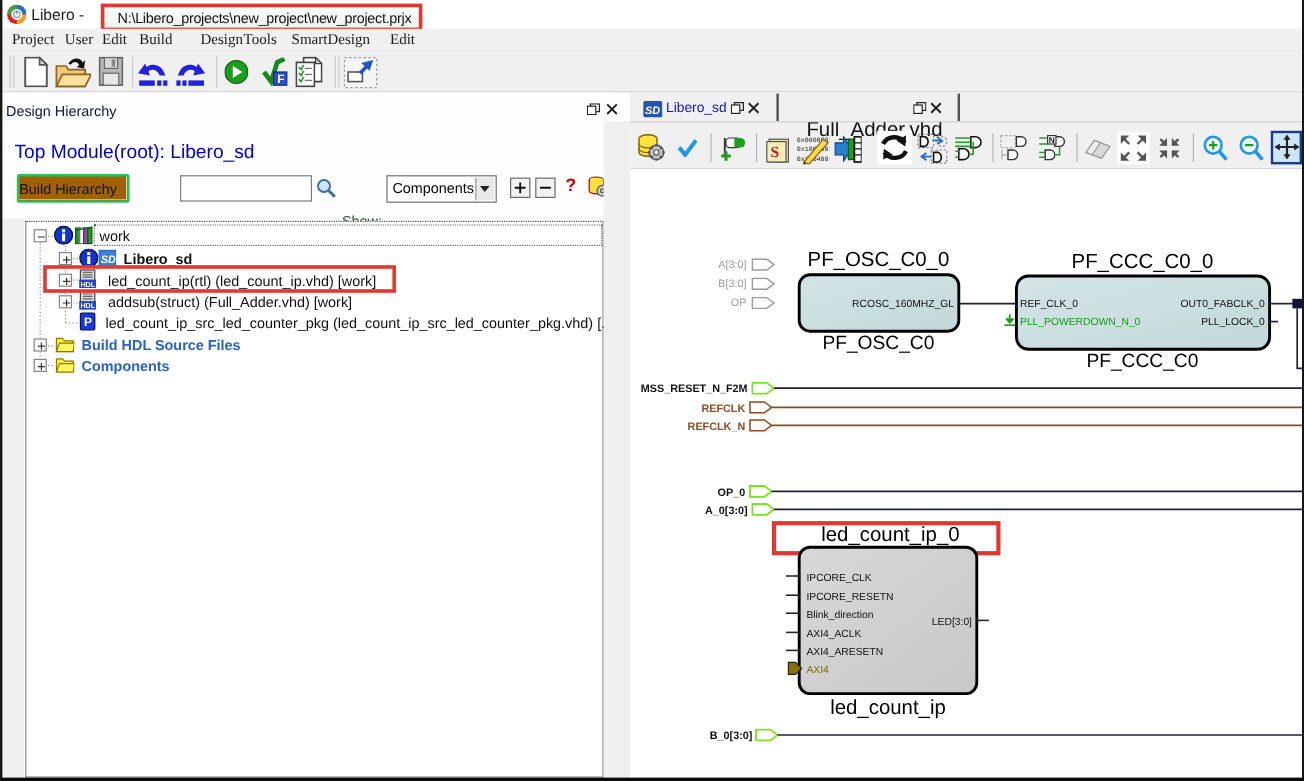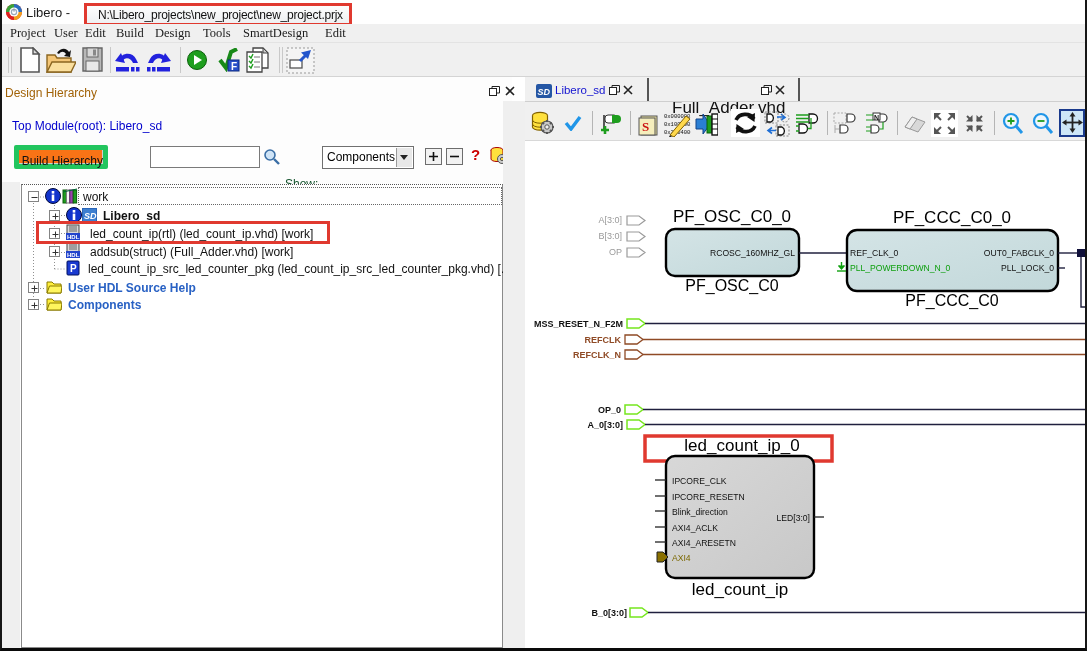--- a/index.html
+++ b/index.html
@@ -12,23 +12,23 @@
 #tb-text { left:24px; top:5px; font-size:13px; color:#1a1a1a; }
 #redpath { left:82px; top:3px; width:268px; height:23px; border:3px solid #e0392f; background:linear-gradient(#fdfdfd,#eef0f2); font-size:12px; letter-spacing:-0.24px; color:#111; padding:2px 6px 0 11px; white-space:nowrap; }
 
 #menubar { left:2px; top:24px; width:1083px; height:19px; background:#f0f0f0; font-size:12.5px; color:#1a1a1a; border-bottom:1px solid #e3e3e3; }
 #menubar span { position:absolute; top:2px;font-family:Liberation Serif, serif; }
 
 #maintoolbar { left:2px; top:43px; width:1083px; height:34px; background:#f0f0f0; border-bottom:1px solid #d4d4d4; }
 .sep1 { position:absolute; top:4px; width:1px; height:26px; background:#c9c9c9; }
 
 #leftpanel { left:2px; top:77px; width:510px; height:572px; background:#fdfdfd; }
-#dh-title { left:3px; top:9px; font-size:12px; color:#a16207; }
-#topmod { left:10px; top:42px; font-size:12px; color:#0000cc; }
-#buildbtn { left:12px; top:68px; width:94px; height:24px; background:#f97316; border:5px solid #22c55e; border-radius:2px; font-size:12px; color:#111; text-align:right; line-height:22px; box-shadow:inset -1px -1px 0 #cfcfcf; }
+#dh-title { left:3px; top:9px; font-size:12px; color:#0f172a; }
+#topmod { left:10px; top:42px; font-size:16px; color:#0000cc; }
+#buildbtn { left:12px; top:68px; width:94px; height:24px; background:#a16207; border:2px solid #22c55e; border-radius:2px; font-size:12px; color:#111; text-align:left; line-height:22px; box-shadow:inset -1px -1px 0 #cfcfcf; }
 #searchbox { left:148px; top:69px; width:110px; height:22px; background:#fff; border:1px solid #7a7a7a; }
 #showlbl { left:283px; top:68px; font-size:12px; color:#14532d;margin-top:32px; }
 #combo { left:320px; top:69px; width:92px; height:23px; background:#fff; border:1px solid #707070; font-size:12px; }
 #combo .txt { position:absolute; left:4px; top:3px; }
 #combo .btn { position:absolute; right:1px; top:1px; width:16px; height:19px; background:#e8e8e8; border-left:1px solid #9a9a9a; }
 .sqbtn { position:absolute; width:17px; height:17px; background:#f2f2f2; border:1px solid #6d6d6d; top:71px; }
 #qmark { left:469px; top:69px; font-size:15px; font-weight:bold; color:#cc0000; }
 
 #treebox { left:19px; top:107px; width:482px; height:464px; background:#fff; border:1px solid #8a8a8a; border-top:1px dotted #555; }
 .trow { position:absolute; height:18px; font-size:12px; color:#111; white-space:nowrap; }
@@ -63,21 +63,21 @@
   </svg>
   <div class="abs" id="tb-text">Libero -</div>
   <div class="abs" id="redpath">N:\Libero_projects\new_project\new_project.prjx</div>
 </div>
 
 <div class="abs" id="menubar">
   <span style="left:8px">Project</span>
   <span style="left:52px">User</span>
   <span style="left:83px">Edit</span>
   <span style="left:114px">Build</span>
-  <span style="left:153px">Design</span>
+  <span style="left:165px">Design</span>
   <span style="left:201px">Tools</span>
   <span style="left:241px">SmartDesign</span>
   <span style="left:323px">Edit</span>
 </div>
 
 <div class="abs" id="maintoolbar">
   <div class="sep1" style="left:6px"></div>
   <div class="sep1" style="left:9px"></div>
 
   <svg class="abs" style="left:16px;top:4px" width="24" height="26" viewBox="0 0 24 26">
@@ -289,21 +289,21 @@
   <div class="trow" style="left:0;top:202px">
     <div class="ebox" style="left:26px">
         <svg width="11" height="11" viewBox="0 0 11 11">
           <path d="M2.5 5.5 L8.5 5.5 M5.5 2.5 L5.5 8.5" stroke="#333"></path>
         </svg>
       </div>
     <svg class="abs" style="left:44px;top:1" width="16" height="14" viewBox="0 0 16 14">
       <path d="M1 13 L1 2 L6 2 L8 4 L15 4 L15 13 Z" fill="#ffef3d" stroke="#8a7a00"></path>
       <path d="M1 13 L3.5 6 L16 6 L15 13 Z" fill="#fff65e" stroke="#8a7a00"></path>
     </svg>
-    <span class="lbl blue" style="left:66px">User HDL Source Help</span>
+    <span class="lbl blue" style="left:66px">Build HDL Source Files</span>
   </div>
 
   <div class="trow" style="left:0;top:219px">
     <div class="ebox" style="left:26px">
         <svg width="11" height="11" viewBox="0 0 11 11">
           <path d="M2.5 5.5 L8.5 5.5 M5.5 2.5 L5.5 8.5" stroke="#333"></path>
         </svg>
       </div>
     <svg class="abs" style="left:44px;top:1" width="16" height="14" viewBox="0 0 16 14">
       <path d="M1 13 L1 2 L6 2 L8 4 L15 4 L15 13 Z" fill="#ffef3d" stroke="#8a7a00"></path>

